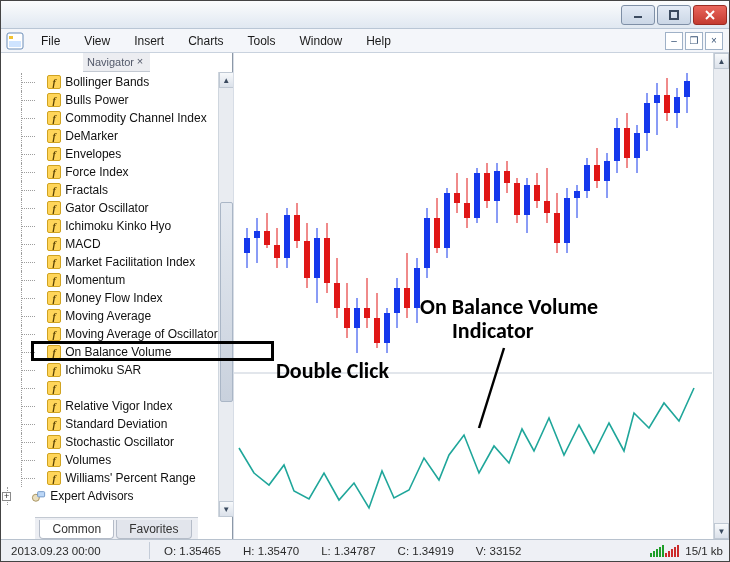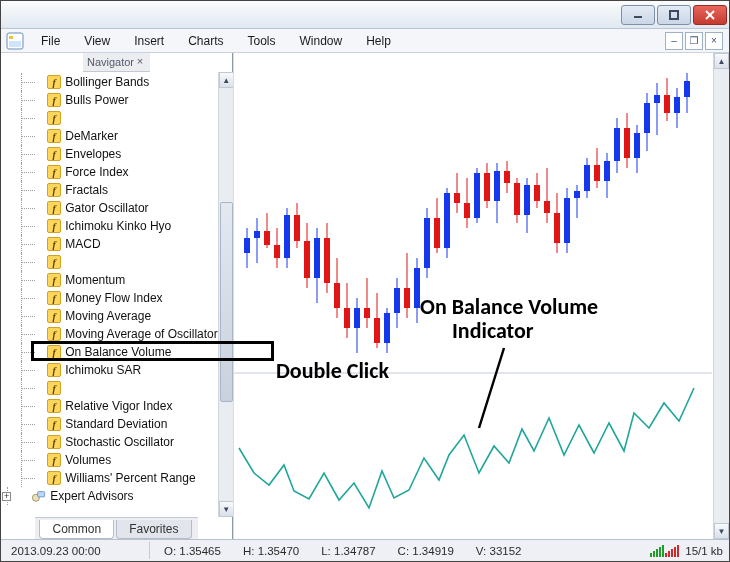--- a/index.html
+++ b/index.html
@@ -382,20 +382,21 @@
             <span>Bollinger Bands</span>
           </div>
           <div class="tree-item">
             <span class="tick"></span>
             <span class="fx-icon">f</span>
             <span>Bulls Power</span>
           </div>
           <div class="tree-item">
             <span class="tick"></span>
             <span class="fx-icon">f</span>
+            <span>Commodity Channel Index</span>
           </div>
           <div class="tree-item">
             <span class="tick"></span>
             <span class="fx-icon">f</span>
             <span>DeMarker</span>
           </div>
           <div class="tree-item">
             <span class="tick"></span>
             <span class="fx-icon">f</span>
             <span>Envelopes</span>
@@ -421,20 +422,21 @@
             <span>Ichimoku Kinko Hyo</span>
           </div>
           <div class="tree-item">
             <span class="tick"></span>
             <span class="fx-icon">f</span>
             <span>MACD</span>
           </div>
           <div class="tree-item">
             <span class="tick"></span>
             <span class="fx-icon">f</span>
+            <span>Market Facilitation Index</span>
           </div>
           <div class="tree-item">
             <span class="tick"></span>
             <span class="fx-icon">f</span>
             <span>Momentum</span>
           </div>
           <div class="tree-item">
             <span class="tick"></span>
             <span class="fx-icon">f</span>
             <span>Money Flow Index</span>

